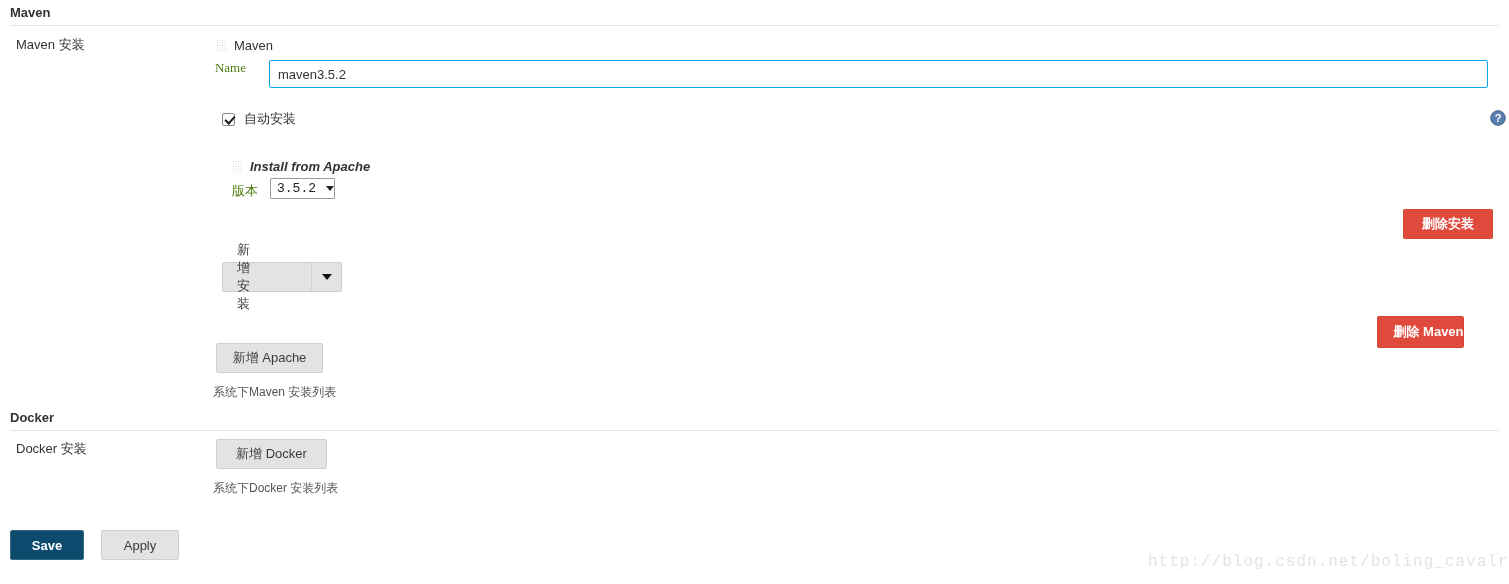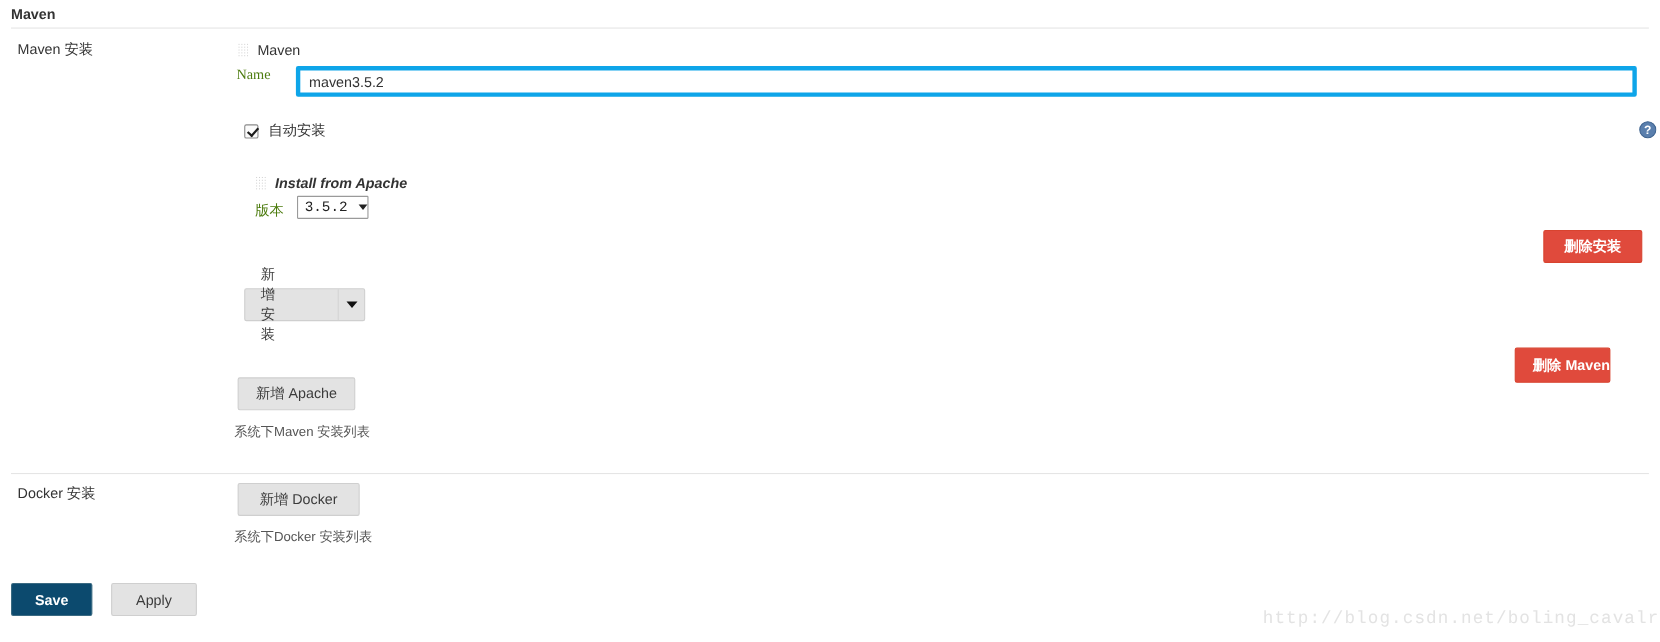--- a/index.html
+++ b/index.html
@@ -71,21 +71,21 @@
     color: #4d7c0f;
     white-space: nowrap;
     text-align: right;
     font-family: Liberation Serif, serif;
   }
 
   
   .text-input {
     position: absolute;
     height: 28px;
-    border: 4px solid #0ea5e9;
+    border: 1px solid #0ea5e9;
     border-radius: 2px;
     background: #fff;
     padding: 0 8px;
     font-family: "Liberation Sans", sans-serif;
     font-size: 13px;
     color: #333;
     outline: none;
   }
 
   
@@ -255,33 +255,34 @@
   </div>
 
   <div class="field-label" style="left:232px; top:182px; width:38px; text-align:left;">版本</div>
   <div class="select-box" style="left:270px; top:178px; width:65px;font-family:Liberation Mono, monospace;">
     <span>3.5.2</span>
     <span class="select-arrow"></span>
   </div>
 
   <div class="btn btn-red" style="left:1403px; top:209px; width:90px; height:30px;">删除安装</div>
 
-  <div class="btn-split" style="left:222px; top:262px; width:110px; height:30px;gap:43px;">
+  <div class="btn-split" style="left:222px; top:262px; width:120px; height:30px;gap:43px;">
     <span class="split-text">新增安装</span>
     <span class="split-caret">
       <span class="caret-down"></span>
     </span>
   </div>
 
   <div class="btn btn-red" style="left:1377px; top:316px; width:87px; height:32px;padding-left:16px;">删除 Maven</div>
 
   <div class="btn btn-grey" style="left:216px; top:343px; width:107px; height:30px;">新增 Apache</div>
 
   <div class="helper" style="left:213px; top:384px;">系统下Maven 安装列表</div>
 
+  <div class="section-header" style="top:410px;">Docker</div>
   <div class="section-rule" style="top:430px;"></div>
 
   <div class="row-label" style="top:440px;">Docker 安装</div>
 
   <div class="btn btn-grey" style="left:216px; top:439px; width:111px; height:30px;">新增 Docker</div>
 
   <div class="helper" style="left:213px; top:480px;">系统下Docker 安装列表</div>
 
   <div class="btn btn-blue" style="left:10px; top:530px; width:74px; height:30px;">Save</div>
   <div class="btn btn-grey" style="left:101px; top:530px; width:78px; height:30px;">Apply</div>

